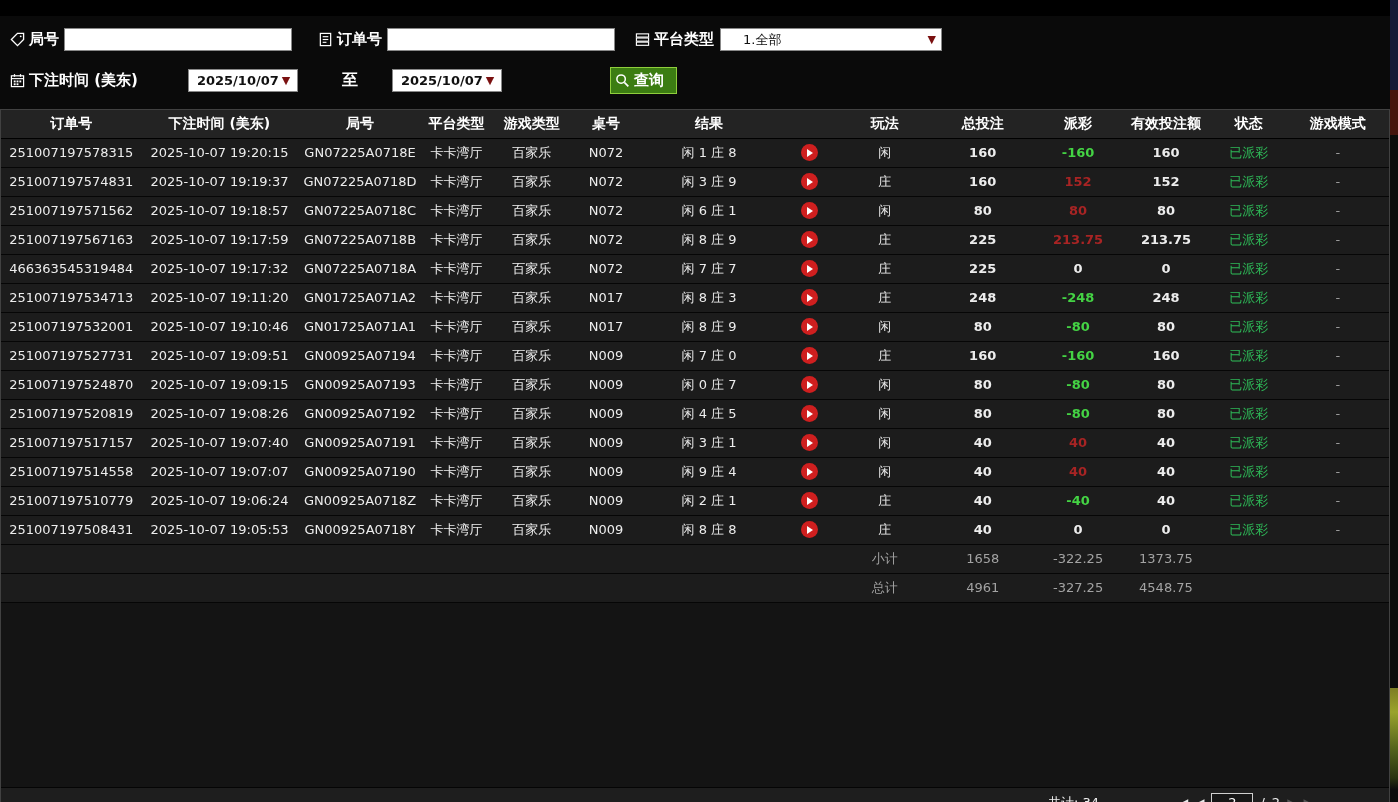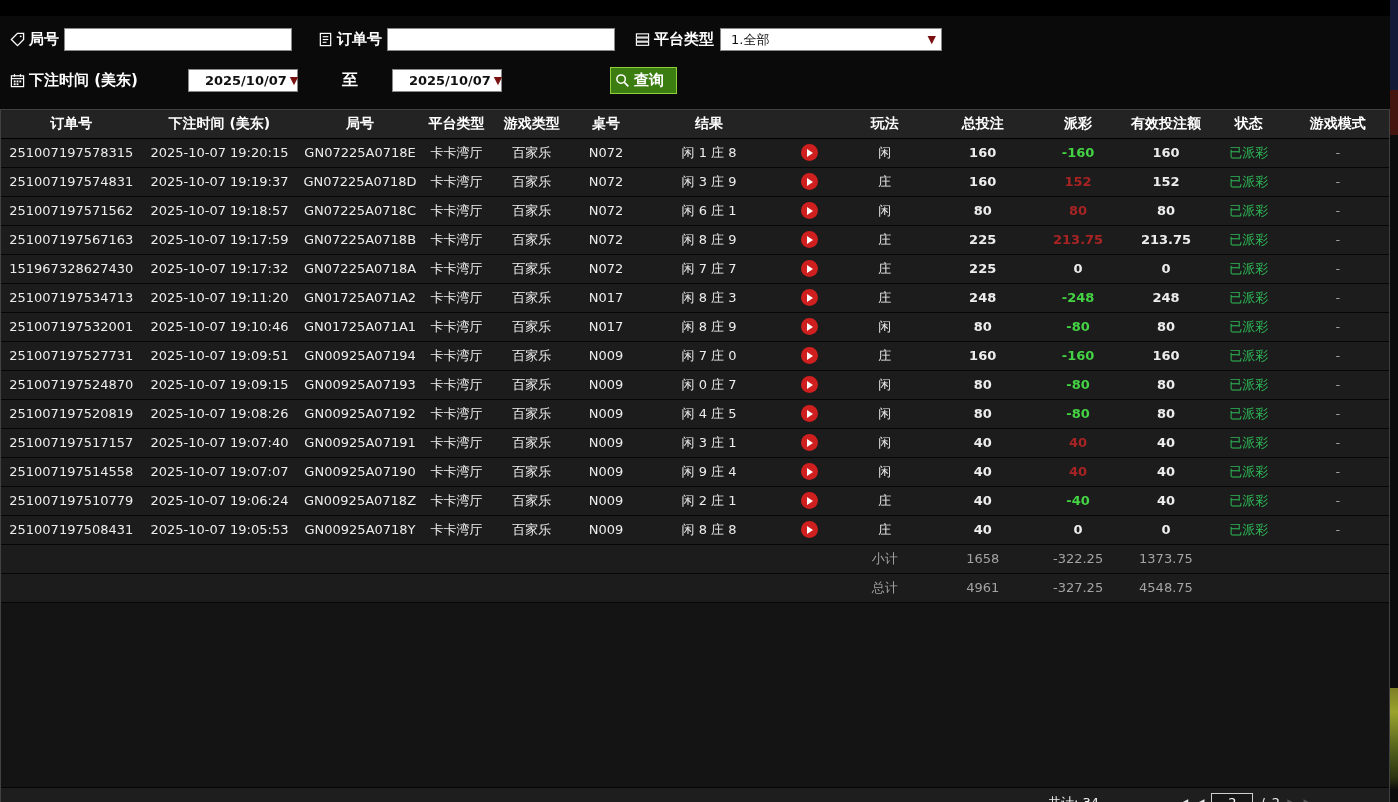--- a/index.html
+++ b/index.html
@@ -12,25 +12,25 @@
   .filter-bar { height:93px; padding:12px 8px 0 8px; background:#0a0a0a; }
   .frow { display:flex; align-items:center; }
   .frow1 { margin-bottom:16px; }
   .flabel { color:#fff; font-weight:bold; font-size:15px; white-space:nowrap; }
   .ficon { width:18px; height:18px; display:inline-flex; align-items:center; justify-content:center; margin-right:3px; flex:none; }
   .ficon svg { width:15px; height:15px; }
 
   .tinput { width:228px; height:23px; background:#fff; border:1px solid #888; margin-left:5px; font-size:13px; padding:0 5px; color:#111; font-family:inherit; }
   .gap1 { width:24px; }
 
-  .select-box { width:222px; height:23px; background:#fff; border:1px solid #888; margin-left:6px; display:flex; align-items:center; justify-content:space-between; padding:0 2px 0 10px; cursor:pointer; }
+  .select-box { width:222px; height:23px; background:#fff; border:1px solid #888; margin-left:6px; display:flex; align-items:center; justify-content:space-between; padding:0 2px 0 22px; cursor:pointer; }
   .select-box .sel-text { color:#111; font-size:13px; }
   .sel-arrow { color:#7a1010; font-size:11px; padding:0 3px; }
 
-  .datepick { width:110px; height:23px; background:#fff; border:1px solid #888; display:flex; align-items:center; justify-content:space-between; padding:0 4px 0 16px; cursor:pointer; }
+  .datepick { width:110px; height:23px; background:#fff; border:1px solid #888; display:flex; align-items:center; justify-content:space-between; padding:0 4px 0 8px; cursor:pointer; }
   .datepick .dp-text { color:#111; font-size:13px; font-weight:bold; }
 
   .to-label { margin:0 34px 0 44px; font-size:16px; }
 
   .query-btn { margin-left:108px; height:27px; padding:0 12px 0 4px; background:#3c7d12; border:1px solid #8fce3c; color:#fff; font-weight:bold; font-size:15px; display:flex; align-items:center; gap:4px; cursor:pointer; font-family:inherit; }
   .query-btn svg { width:15px; height:15px; }
 
   
   .content { flex:1; border:1px solid #414141; display:flex; flex-direction:column; background:#141414; min-height:0; }
   .table-wrap { flex:1; overflow:hidden; }
@@ -245,21 +245,21 @@
                   <span class="tri"></span>
                 </span></td>
               <td>庄</td>
               <td class="num">225</td>
               <td class="pay-pos">213.75</td>
               <td class="num">213.75</td>
               <td class="status-paid">已派彩</td>
               <td class="mode">-</td>
             </tr>
             <tr>
-              <td>151967328627430</td>
+              <td>466363545319484</td>
               <td>2025-10-07 19:17:32</td>
               <td>GN07225A0718A</td>
               <td>卡卡湾厅</td>
               <td>百家乐</td>
               <td>N072</td>
               <td>闲 7 庄 7</td>
               <td><span class="play-btn">
                   <span class="tri"></span>
                 </span></td>
               <td>庄</td>

